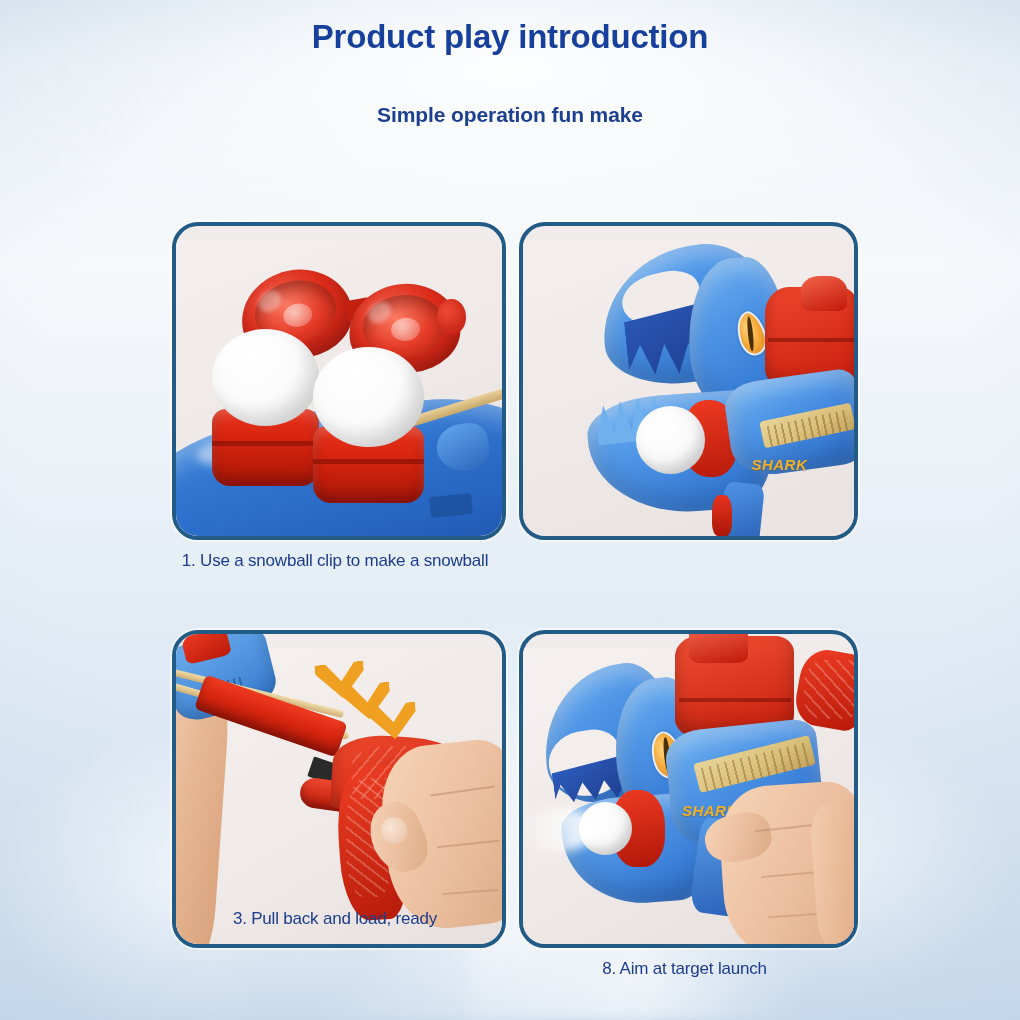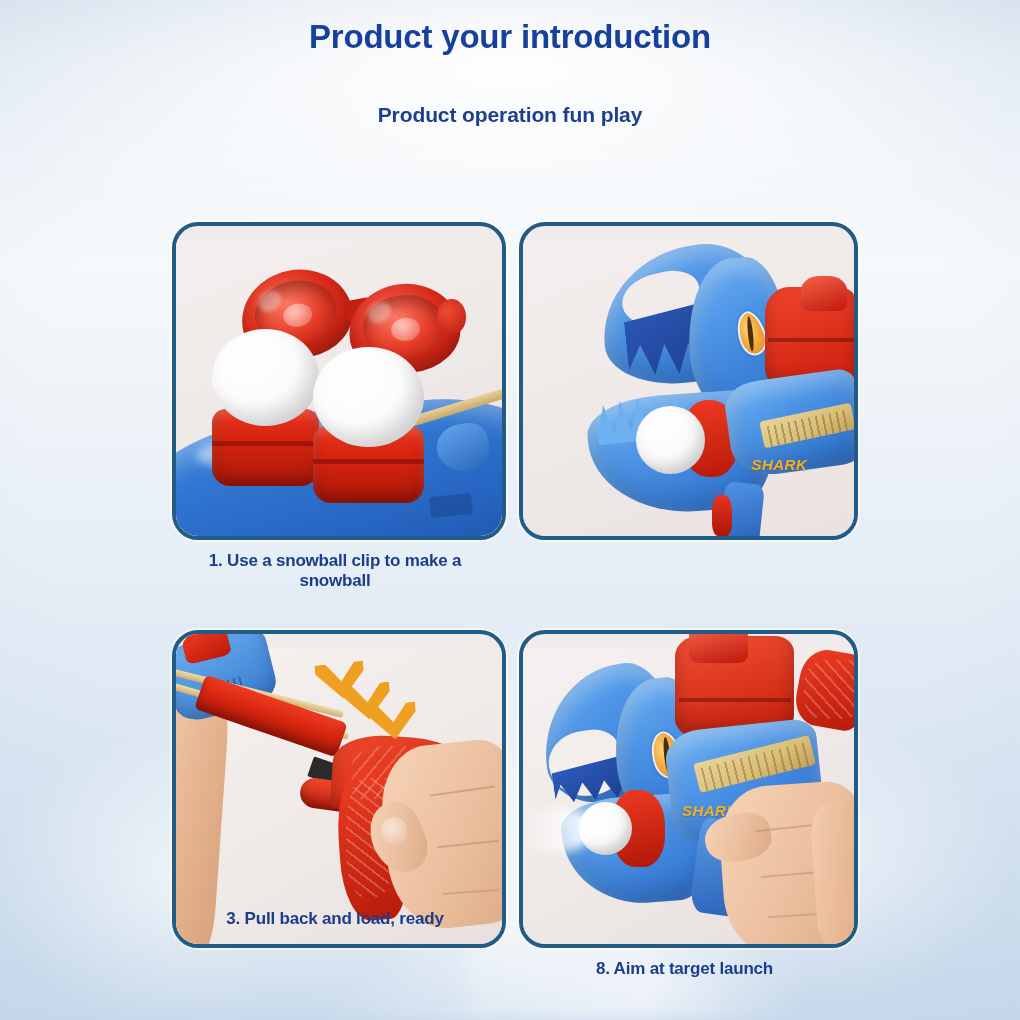--- a/index.html
+++ b/index.html
@@ -125,21 +125,21 @@
   .panel-inner {
     position: absolute;
     inset: 0;
     overflow: hidden;
   }
 
   .caption {
     position: absolute;
     text-align: center;
     font-size: 17px;
-    font-weight: bold;
+    font-weight: normal;
     color: #1b3d8c;
     letter-spacing: -0.2px;
   }
 
   
   .scene {
     position: absolute;
     inset: 0;
     background: linear-gradient(160deg, #f4efee 0%, #efe9e8 45%, #e9e2e1 100%);
     margin-top: 14px;
@@ -319,22 +319,22 @@
 <body>
 
 <div class="page">
 
   <div class="bg-base"></div>
   <div class="bg-haze-top"></div>
   <div class="bg-snow1"></div>
   <div class="bg-snow2"></div>
   <div class="bg-vign"></div>
 
-  <div class="title">Product your introduction</div>
-  <div class="subtitle">Product operation fun play</div>
+  <div class="title">Product play introduction</div>
+  <div class="subtitle">Simple operation fun make</div>
 
   <div class="panel" style="left:172px; top:222px; width:326px; height:310px;">
     <div class="panel-inner">
       <div class="scene">
 
         <div class="p1-base"></div>
         <div class="p1-base-hl"></div>
         <div class="p1-stick"></div>
 
         <div class="soft" style="right:4%; top:62%; width:16%; height:16%;

